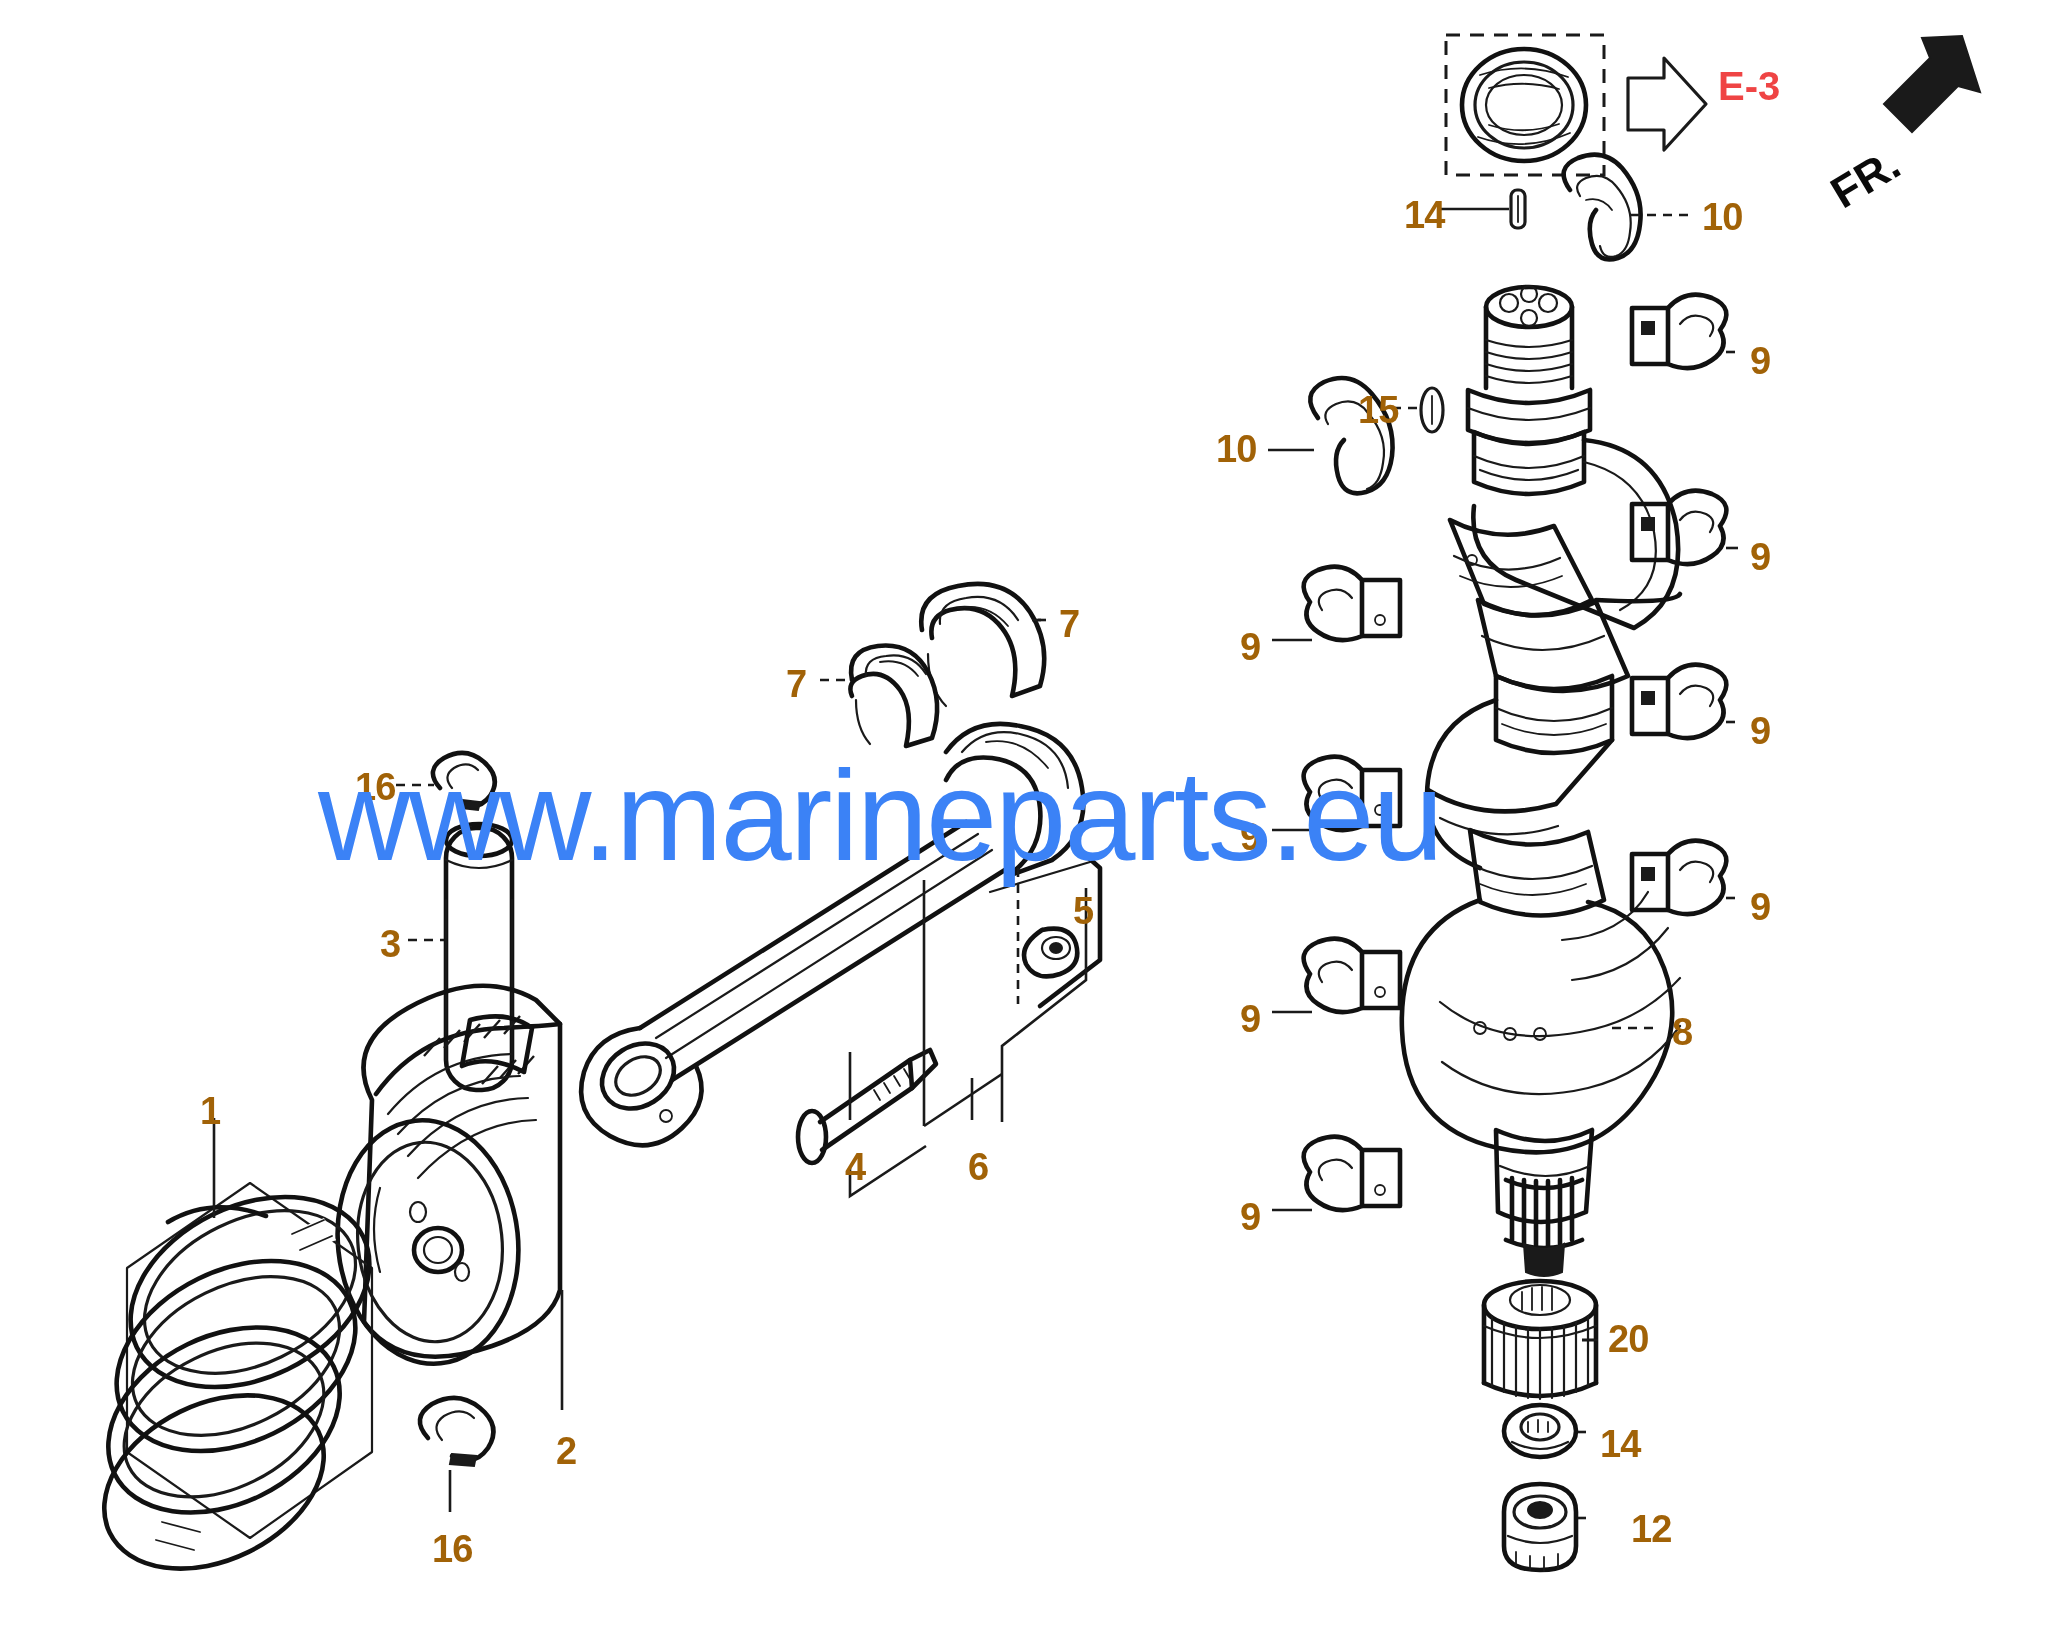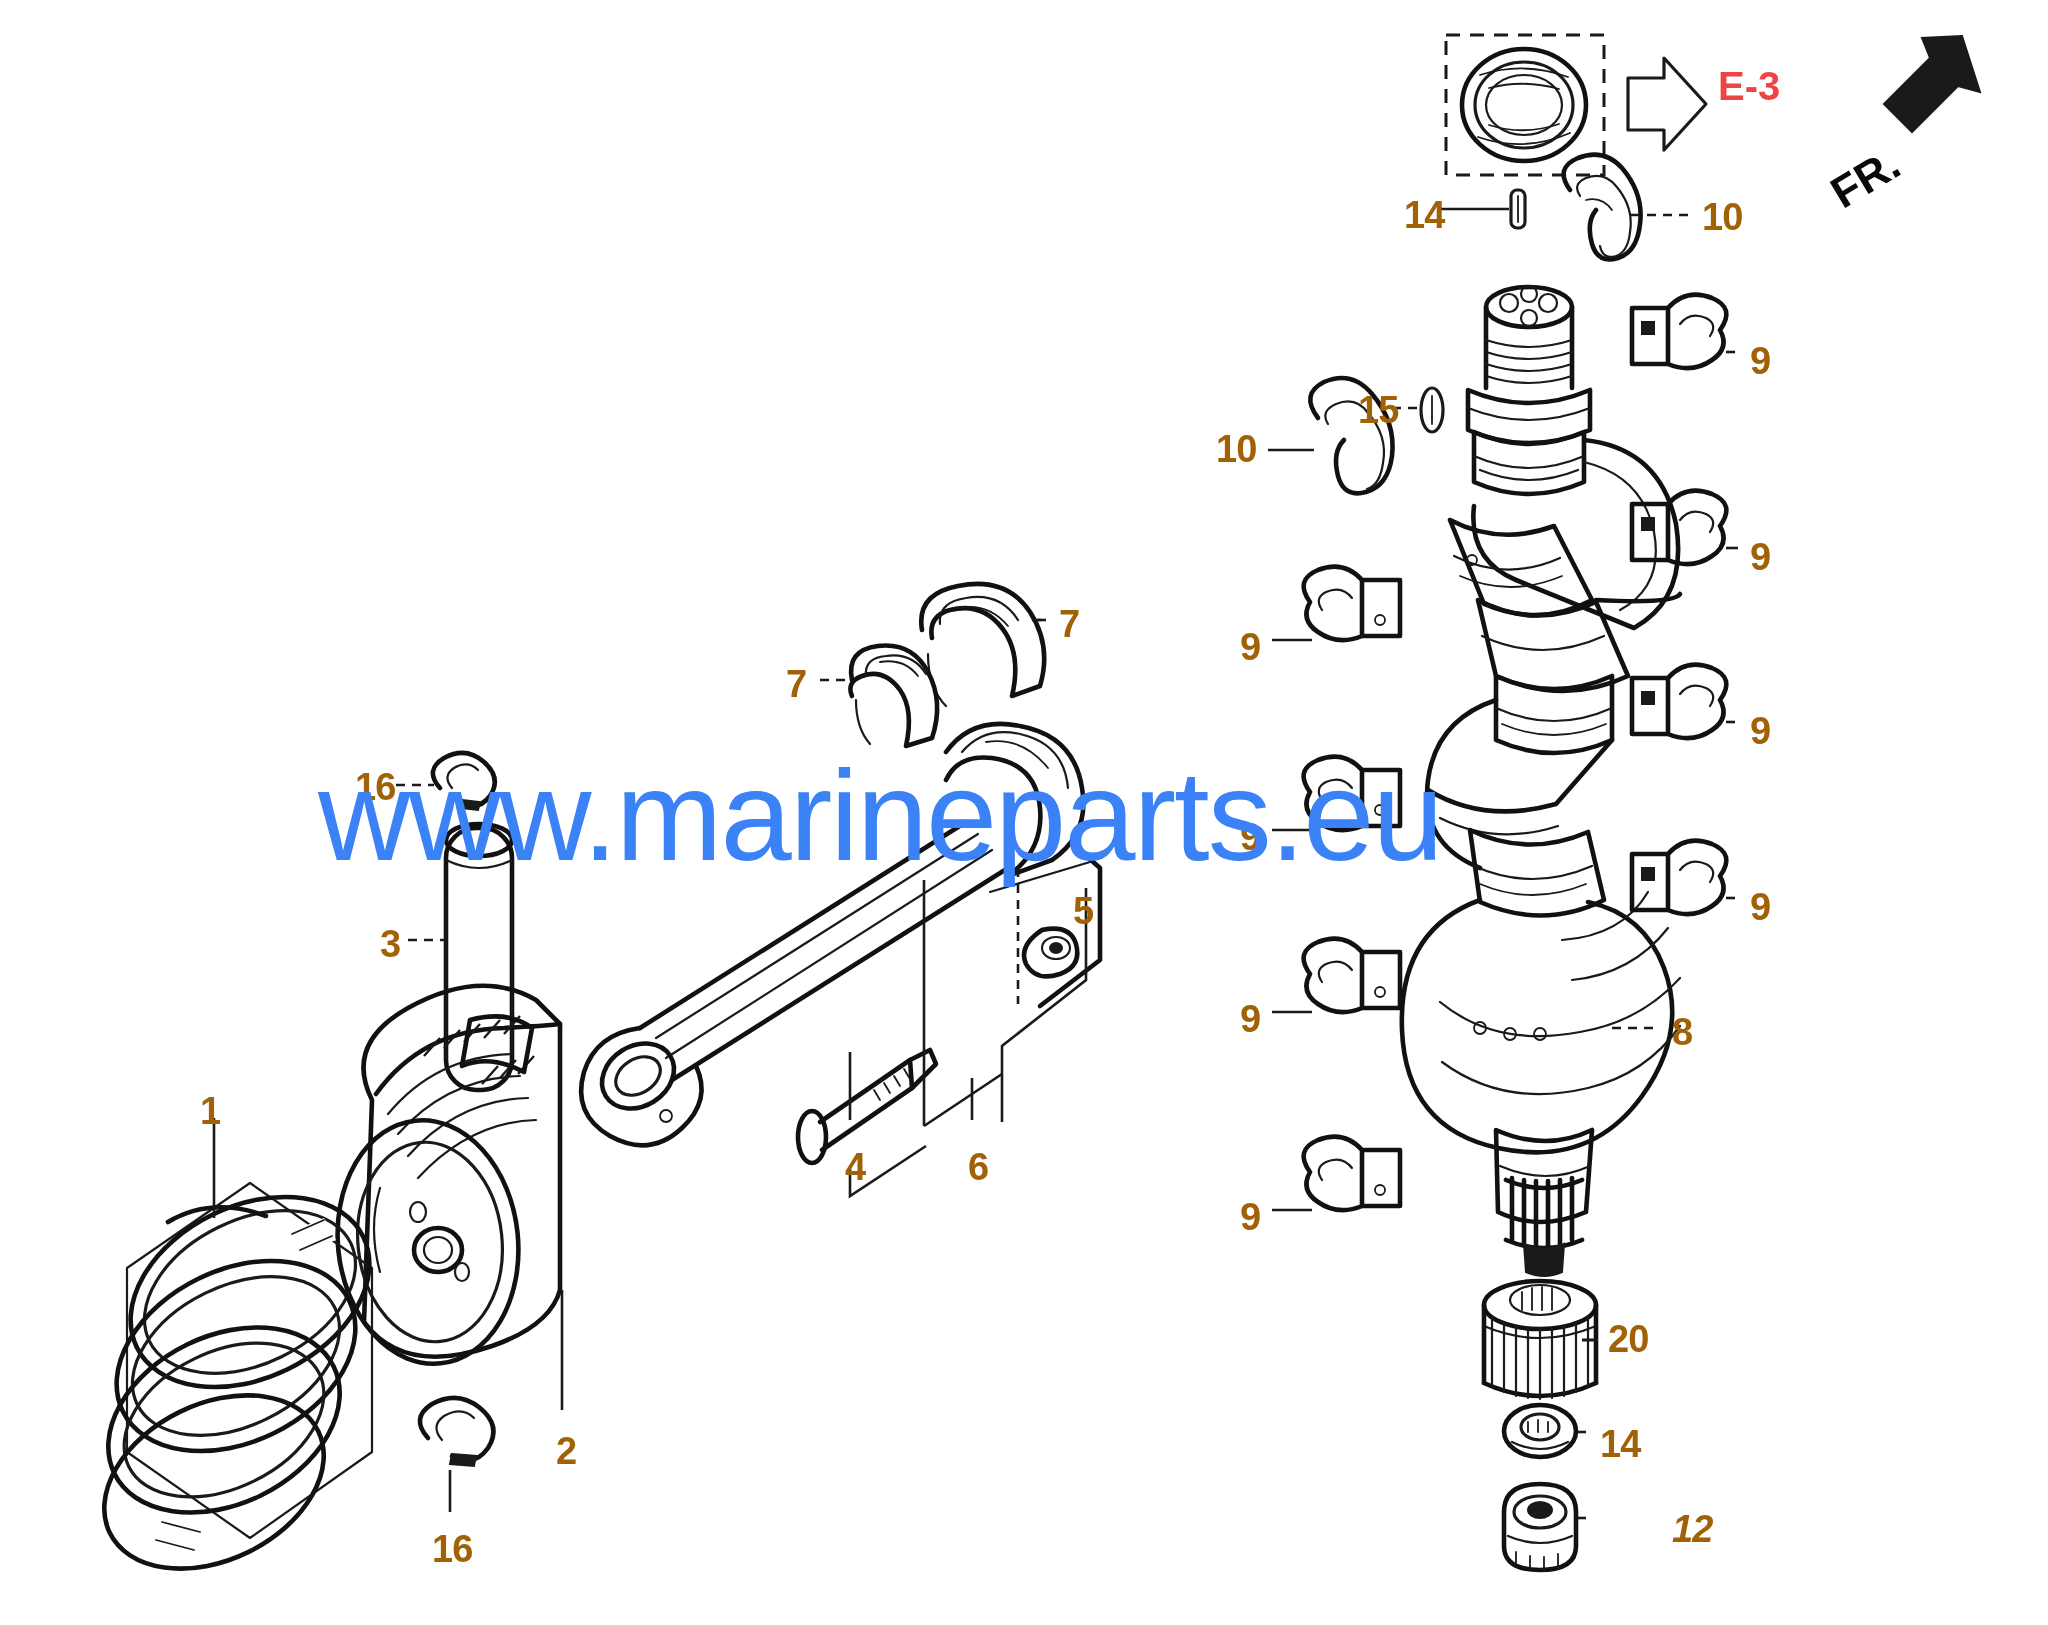--- a/index.html
+++ b/index.html
@@ -432,20 +432,20 @@
   <div class="callout" style="left:1750px; top:538px;">9</div>
   <div class="callout" style="left:1750px; top:712px;">9</div>
   <div class="callout" style="left:1750px; top:888px;">9</div>
   <div class="callout" style="left:1240px; top:628px;">9</div>
   <div class="callout" style="left:1240px; top:818px;">9</div>
   <div class="callout" style="left:1240px; top:1000px;">9</div>
   <div class="callout" style="left:1240px; top:1198px;">9</div>
   <div class="callout" style="left:1702px; top:198px;">10</div>
   <div class="callout" style="left:1216px; top:430px;">10</div>
   <div class="callout" style="left:1608px; top:1320px;">20</div>
-  <div class="callout" style="left:1672px; top:1510px;font-style:italic;">12</div>
+  <div class="callout" style="left:1631px; top:1510px;">12</div>
   <div class="callout" style="left:1600px; top:1425px;">14</div>
   <div class="callout" style="left:1404px; top:196px;">14</div>
   <div class="callout" style="left:1358px; top:391px;">15</div>
   <div class="callout" style="left:355px;  top:768px;">16</div>
   <div class="callout" style="left:432px;  top:1530px;">16</div>
 
 </div>
 
 </body></html>

